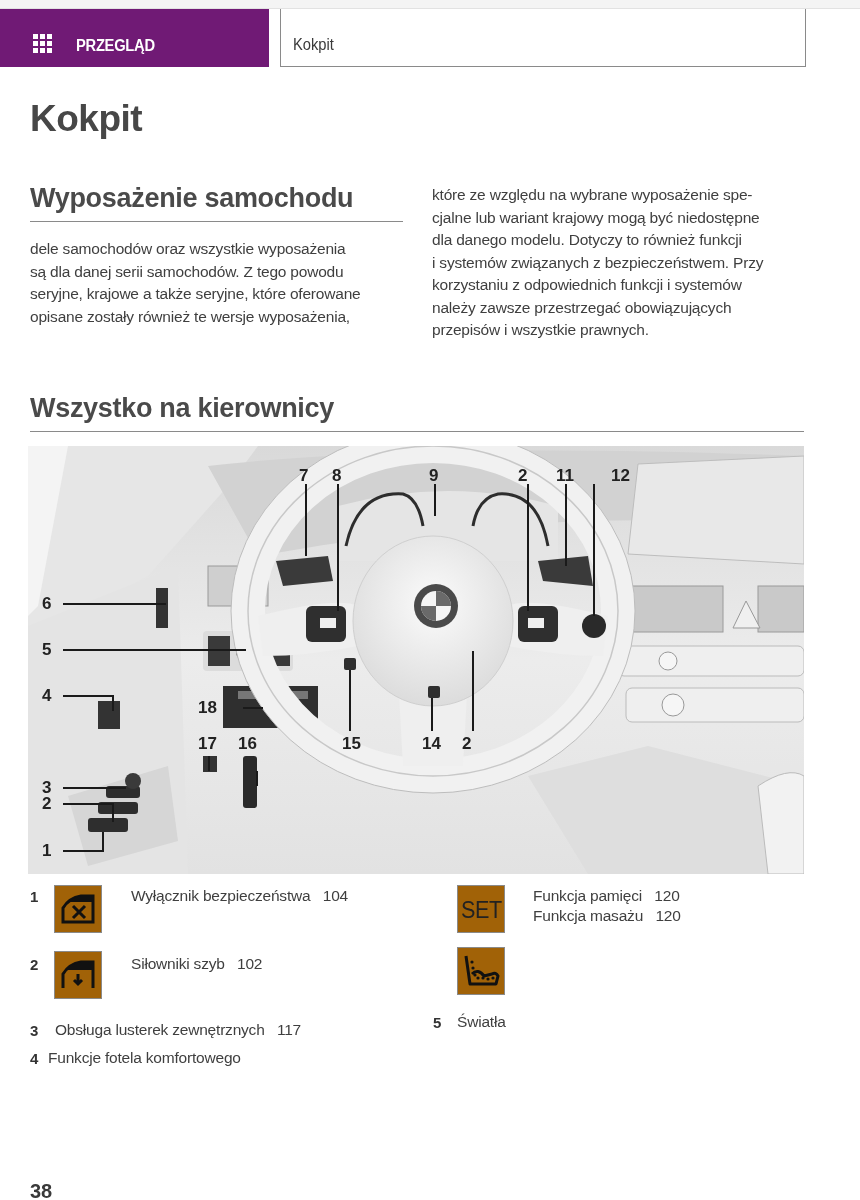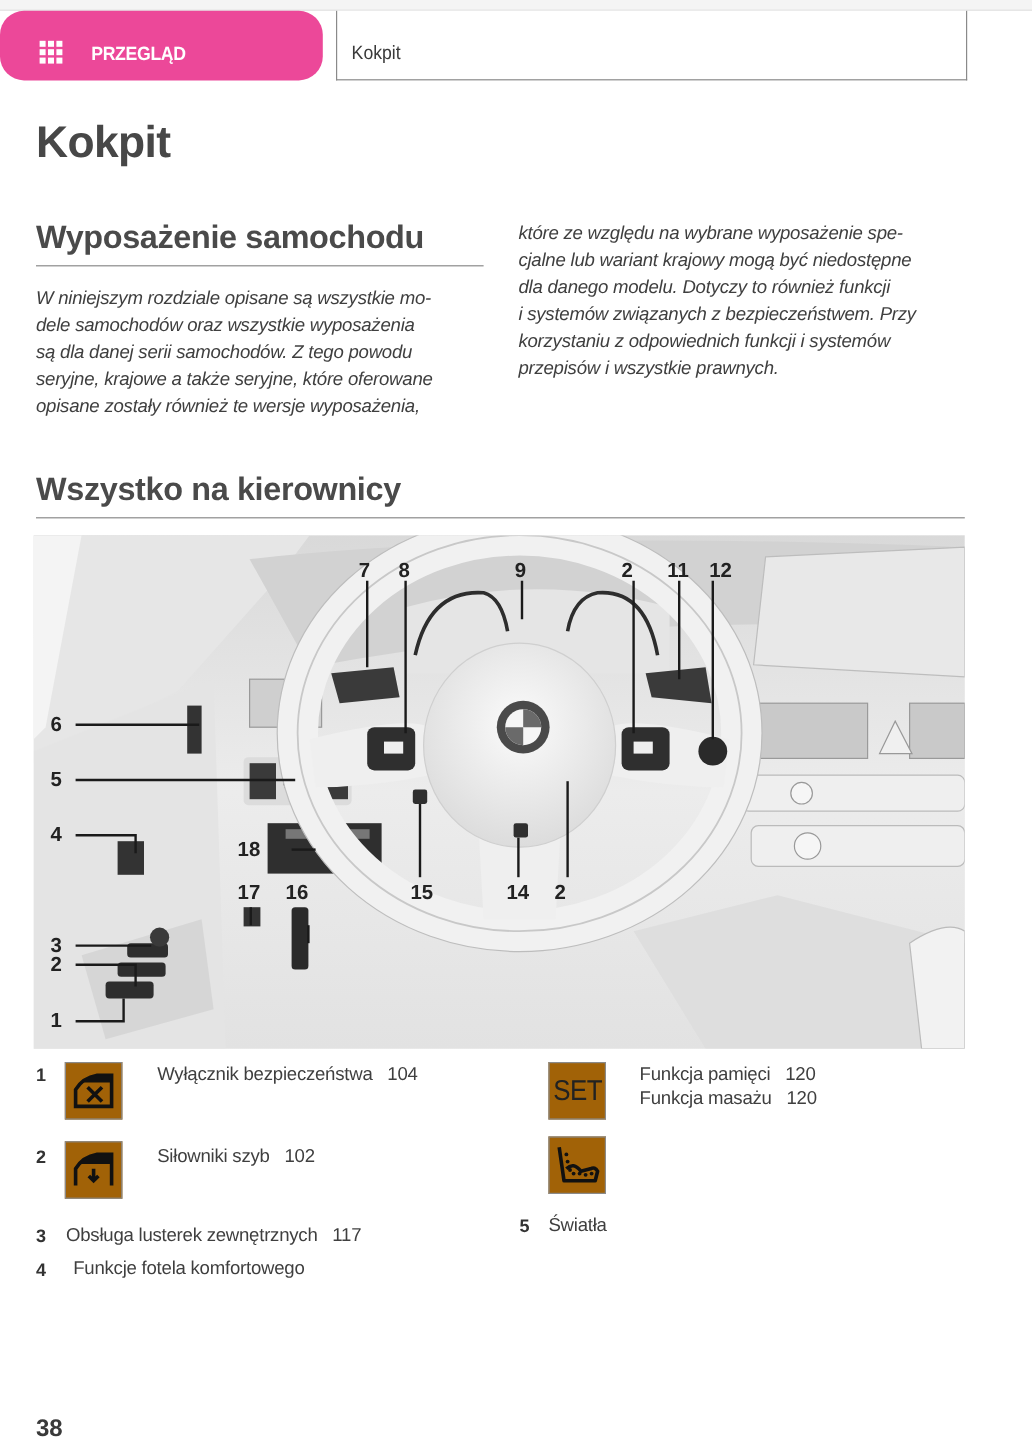--- a/index.html
+++ b/index.html
@@ -5,21 +5,21 @@
   html, body { margin: 0; padding: 0; }
   body {
     width: 860px; height: 1200px; position: relative; overflow: hidden;
     background: #ffffff;
     font-family: "Liberation Sans", sans-serif;
     color: #3a3a3a;
   }
   .topline { position: absolute; left: 0; top: 0; width: 860px; height: 8px; background: #f4f4f4; border-bottom: 1px solid #e2e2e2; }
   .header-tab {
     position: absolute; left: 0; top: 9px; width: 269px; height: 58px;
-    background: #ec4899; color: #fff; display: flex; align-items: center; border-radius: 20px;
+    background: #701a75; color: #fff; display: flex; align-items: center;
   }
   .grid-icon { position: absolute; left: 33px; top: 25px; width: 20px; height: 20px; }
   .grid-icon span { position: absolute; width: 5px; height: 5px; background: #fff; }
   .header-tab-label {
     position: absolute; left: 76px; top: 28px; font-size: 16px; font-weight: bold;
     letter-spacing: -0.3px; transform: scaleX(0.92); transform-origin: left;
   }
   .header-crumb {
     position: absolute; left: 280px; top: 9px; width: 524px; height: 57px;
     border: 1px solid #8a8a8a; border-top: none; background: #fff;
@@ -32,21 +32,20 @@
     position: absolute; left: 30px; top: 98px; margin: 0;
     font-size: 37px; font-weight: bold; color: #474747; letter-spacing: -0.5px;
   }
   .section-title {
     position: absolute; margin: 0; font-size: 27px; font-weight: bold; color: #4a4a4a; letter-spacing: -0.3px;
   }
   .rule { position: absolute; height: 1px; background: #8a8a8a; }
   .para {
     position: absolute; margin: 0; font-size: 15.5px; line-height: 22.5px; color: #3f3f3f;
     letter-spacing: -0.2px;
-    font-style: italic;
   }
   .figure {
     position: absolute; left: 28px; top: 446px; width: 776px; height: 428px;
     overflow: hidden; background: #eaeaea;
   }
   .figure svg { position: absolute; left: 0; top: 0; }
   .callout {
     position: absolute; font-size: 17px; font-weight: bold; color: #222;
     font-family: "Liberation Sans", sans-serif;
   }
@@ -82,33 +81,33 @@
 <div class="header-crumb">
   <span class="header-crumb-label">Kokpit</span>
 </div>
 
 <h1 class="page-title">Kokpit</h1>
 
 <h2 class="section-title" style="left:30px;top:183px">Wyposażenie samochodu</h2>
 <div class="rule" style="left:30px;top:221px;width:373px"></div>
 
 <div class="para" style="left:30px;top:238px">
-  <div>W niniejszym rozdziale opisane są wszystkie mo-</div>
   <div>dele samochodów oraz wszystkie wyposażenia</div>
   <div>są dla danej serii samochodów. Z tego powodu</div>
   <div>seryjne, krajowe a także seryjne, które oferowane</div>
   <div>opisane zostały również te wersje wyposażenia,</div>
 </div>
 
 <div class="para" style="left:432px;top:184px">
   <div>które ze względu na wybrane wyposażenie spe-</div>
   <div>cjalne lub wariant krajowy mogą być niedostępne</div>
   <div>dla danego modelu. Dotyczy to również funkcji</div>
   <div>i systemów związanych z bezpieczeństwem. Przy</div>
   <div>korzystaniu z odpowiednich funkcji i systemów</div>
+  <div>należy zawsze przestrzegać obowiązujących</div>
   <div>przepisów i wszystkie prawnych.</div>
 </div>
 
 <h2 class="section-title" style="left:30px;top:393px">Wszystko na kierownicy</h2>
 <div class="rule" style="left:30px;top:431px;width:774px"></div>
 
 <div class="figure">
   <svg width="776" height="428" viewBox="0 0 776 428">
     <defs>
       <linearGradient id="bg" x1="0" y1="0" x2="0" y2="1">
@@ -213,21 +212,21 @@
       <polyline points="35,342 98,342"></polyline>
       <polyline points="35,358 85,358 85,376"></polyline>
       <polyline points="35,405 75,405 75,386"></polyline>
     </g>
   </svg>
   <span class="callout" style="left:271px;top:20px">7</span>
   <span class="callout" style="left:304px;top:20px">8</span>
   <span class="callout" style="left:401px;top:20px">9</span>
   <span class="callout" style="left:490px;top:20px">2</span>
   <span class="callout" style="left:528px;top:20px">11</span>
-  <span class="callout" style="left:563px;top:20px">12</span>
+  <span class="callout" style="left:583px;top:20px">12</span>
   <span class="callout" style="left:14px;top:148px">6</span>
   <span class="callout" style="left:14px;top:194px">5</span>
   <span class="callout" style="left:14px;top:240px">4</span>
   <span class="callout" style="left:170px;top:252px">18</span>
   <span class="callout" style="left:170px;top:288px">17</span>
   <span class="callout" style="left:210px;top:288px">16</span>
   <span class="callout" style="left:314px;top:288px">15</span>
   <span class="callout" style="left:394px;top:288px">14</span>
   <span class="callout" style="left:434px;top:288px">2</span>
   <span class="callout" style="left:14px;top:332px">3</span>
@@ -252,21 +251,21 @@
     <path d="M8 22 Q14 12 26 10 L38 10 L38 18 L12 18 Z" fill="#111"></path>
     <path d="M23 22 L23 32 M19 28 L23 32 L27 28" stroke="#111" stroke-width="3" fill="none"></path>
   </svg>
 </div>
 <span class="legend-text" style="left:131px;top:955px"><span>Siłowniki szyb</span>&nbsp;&nbsp;&nbsp;<span>102</span></span>
 
 <span class="legend-num" style="left:30px;top:1022px">3</span>
 <span class="legend-text" style="left:55px;top:1021px"><span>Obsługa lusterek zewnętrznych</span>&nbsp;&nbsp;&nbsp;<span>117</span></span>
 
 <span class="legend-num" style="left:30px;top:1050px">4</span>
-<span class="legend-text" style="left:61px;top:1049px">Funkcje fotela komfortowego</span>
+<span class="legend-text" style="left:48px;top:1049px">Funkcje fotela komfortowego</span>
 
 <div class="legend-icon" style="left:457px;top:885px">
   <span class="set-text">SET</span>
 </div>
 <span class="legend-text" style="left:533px;top:887px"><span>Funkcja pamięci</span>&nbsp;&nbsp;&nbsp;<span>120</span></span>
 
 <div class="legend-icon" style="left:457px;top:947px">
   <svg width="46" height="46" viewBox="0 0 46 46">
     <path d="M8 8 L12 36 L38 36 L40 28 Q38 24 34 26 L26 28 Q20 20 14 26" fill="none" stroke="#111" stroke-width="3" stroke-linejoin="round"></path>
     <g fill="#111">

